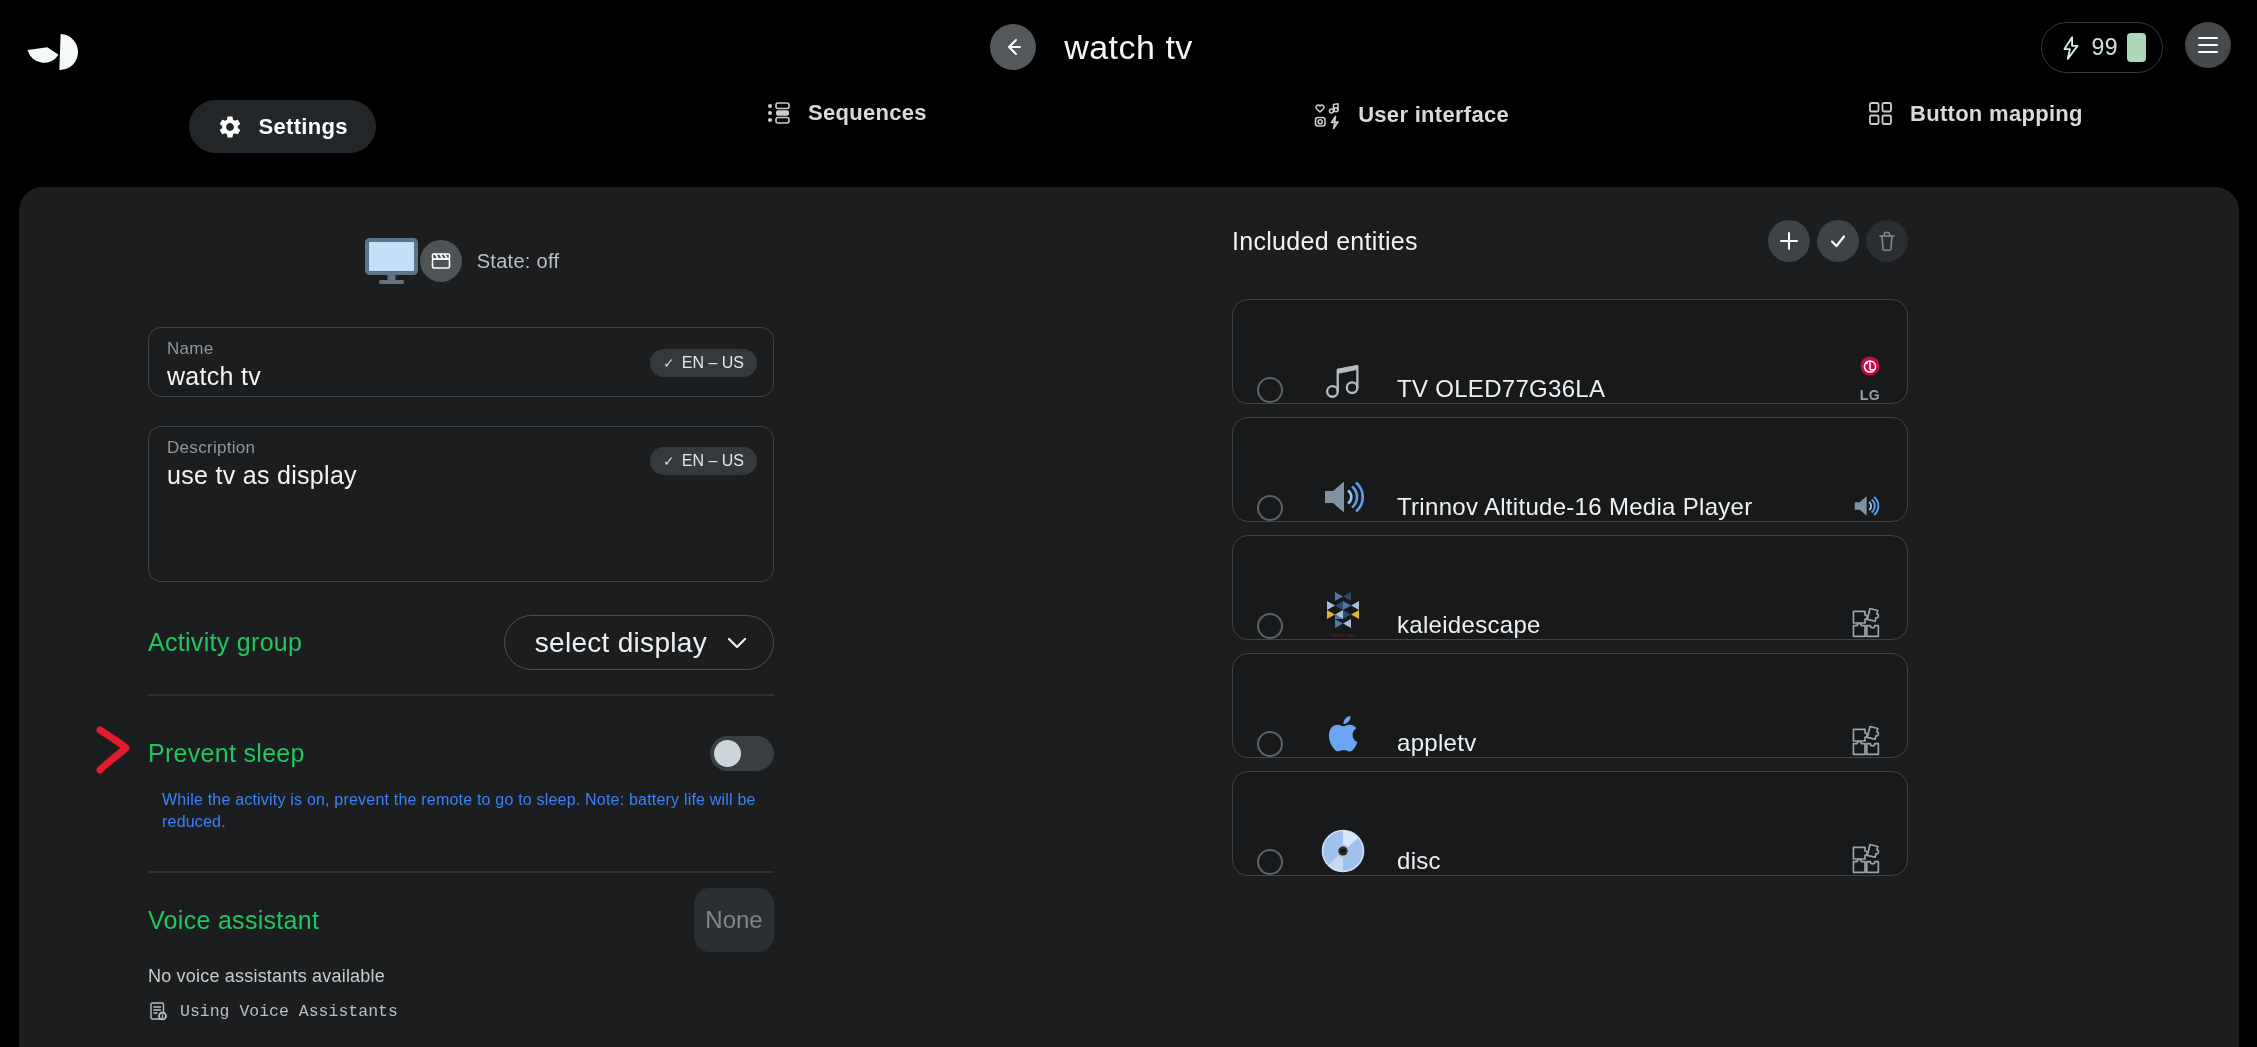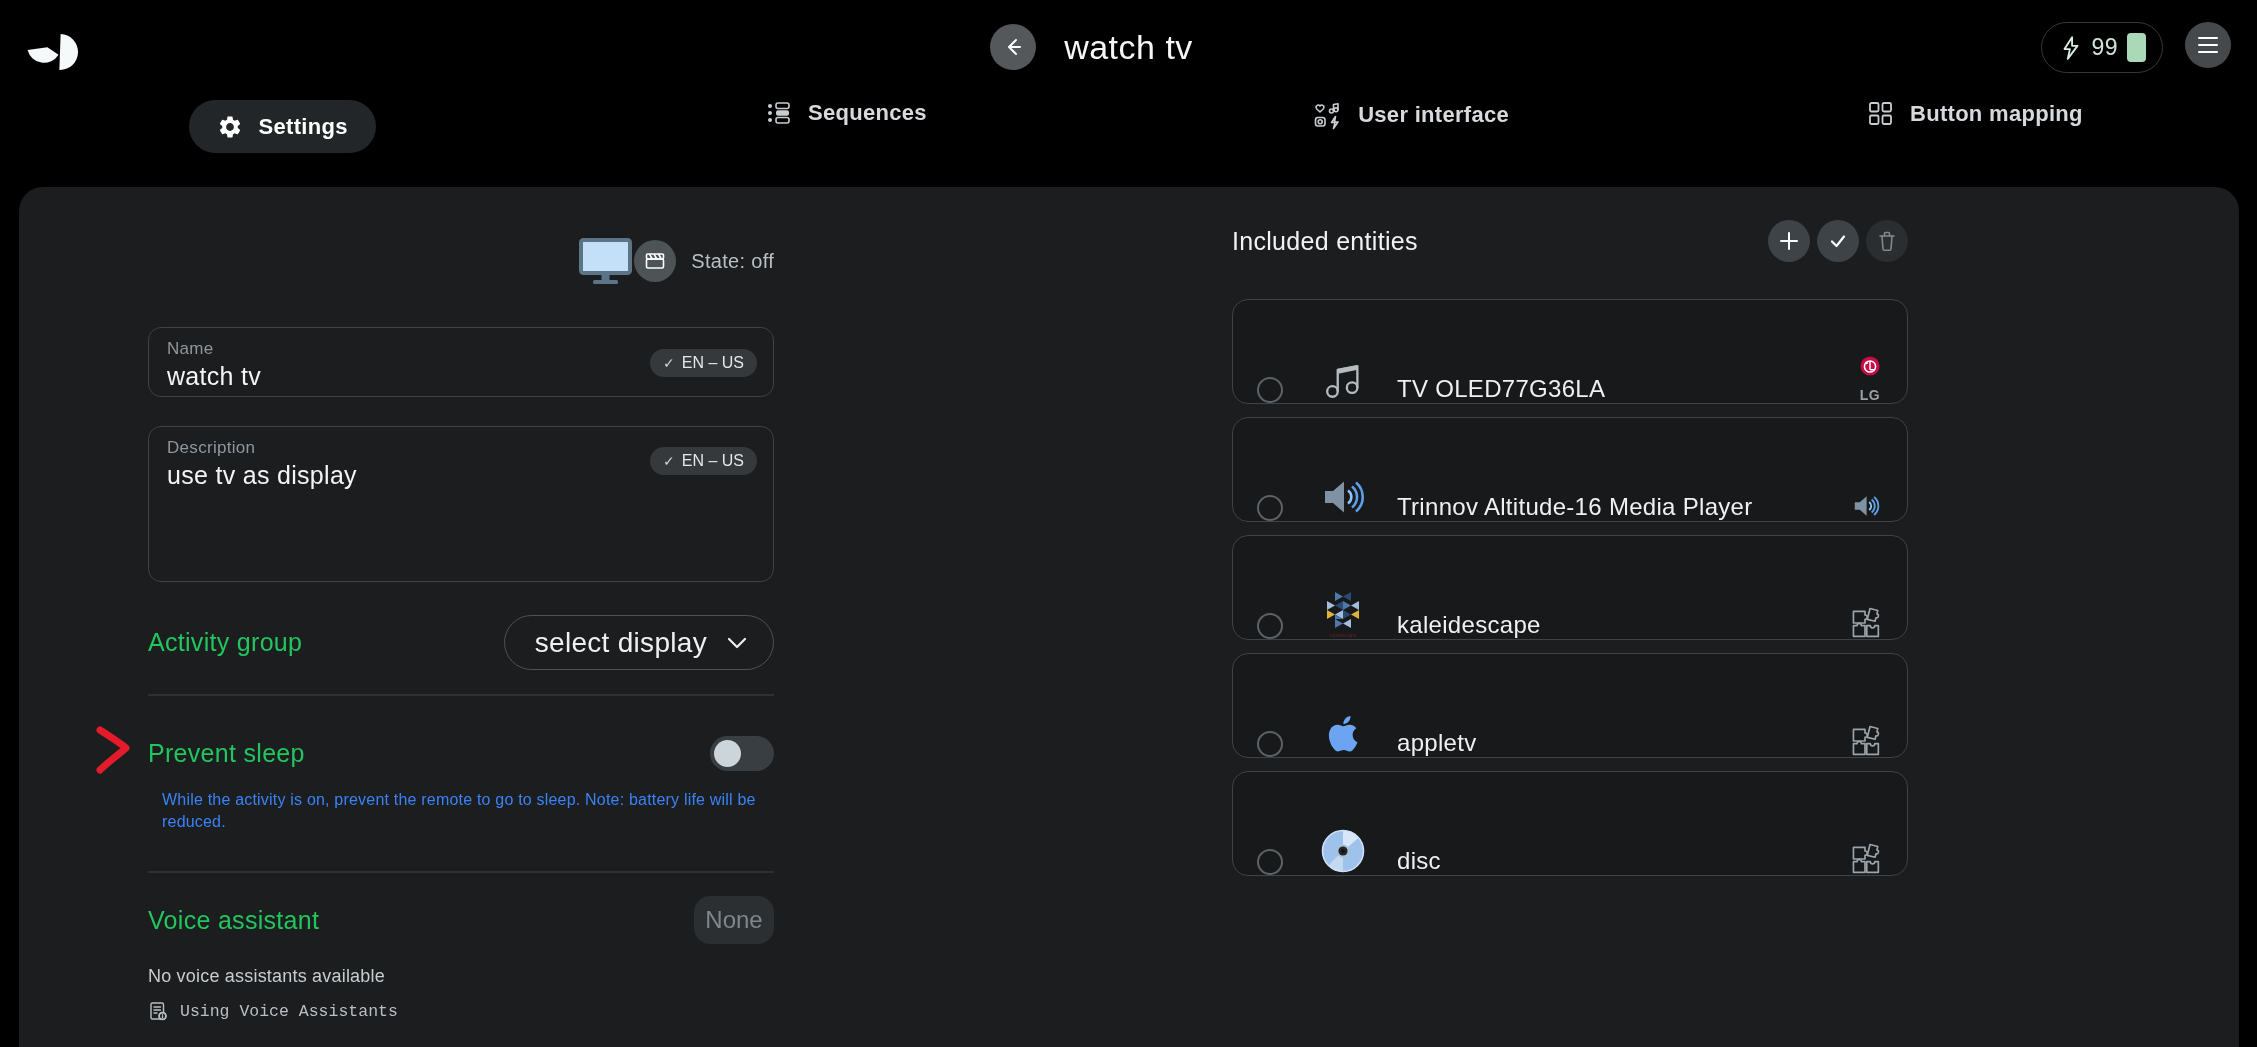--- a/index.html
+++ b/index.html
@@ -25,21 +25,21 @@
   .tab-inner { display:flex; align-items:center; gap:16px; color:#d6dadc; font-size:22px; letter-spacing:.3px; cursor:pointer; }
   .tab-inner.active { background:#232628; border-radius:28px; height:53px; padding:0 28px; color:#fff; }
   .tab-icon { display:flex; }
 
   
   .panel { position:absolute; left:19px; right:18px; top:187px; bottom:0; background:var(--panel_bg,#1b1d1f); border-radius:24px 24px 0 0; }
   .left-col  { position:absolute; left:129px; top:0; width:626px; height:100%; }
   .right-col { position:absolute; left:1213px; top:0; width:676px; }
 
   
-  .head-row { position:absolute; top:48px; left:0; width:100%; height:52px; display:flex; justify-content:flex-end; align-items:center; }
+  .head-row { position:absolute; top:48px; left:0; width:100%; height:52px; display:flex; justify-content:center; align-items:center; }
   .state-group { display:flex; align-items:center; gap:15px; }
   .state-circle { width:42px; height:42px; border-radius:50%; background:#4e5356; display:flex; align-items:center; justify-content:center; }
   .state-text { font-size:20px; color:#b9bfc4; letter-spacing:.3px; }
 
   .field { position:absolute; left:0; width:626px; border:1.5px solid var(--card_border,#3e4347); border-radius:13px; background:transparent; }
   .field-name { top:140px; height:70px; }
   .field-desc { top:239px; height:156px; }
   .field-label { position:absolute; left:18px; top:11px; font-size:17px; color:#8f979d; letter-spacing:.3px; }
   .field-value { position:absolute; left:18px; top:34px; font-size:25px; color:#f2f4f5; letter-spacing:.3px; }
   .lang-pill { position:absolute; right:16px; display:flex; align-items:center; gap:7px; height:28px; padding:0 13px; border-radius:15px; background:var(--pill_bg,#36393c); font-size:16px; color:#e2e6e8; }
@@ -55,21 +55,21 @@
   .divider-1 { top:507px; } .divider-2 { top:684px; }
 
   .sleep-row { position:absolute; top:546px; left:0; width:100%; display:flex; justify-content:space-between; align-items:center; height:40px; }
   .toggle { position:relative; width:64px; height:35px; border-radius:18px; background:var(--toggle_track,#383e42); cursor:pointer; }
   .toggle-knob { position:absolute; left:4px; top:4px; width:27px; height:27px; border-radius:50%; background:var(--toggle_knob,#ccd6da); }
   .annotation-arrow { position:absolute; left:-55px; top:537px; }
 
   .note-text { position:absolute; top:602px; left:14px; width:612px; font-size:16px; line-height:1.35; color:#3b82f6; letter-spacing:.2px; }
 
   .voice-row { position:absolute; top:707px; left:0; width:100%; height:52px; display:flex; justify-content:space-between; align-items:center; }
-  .none-pill { min-width:80px; height:48px; border-radius:16px; background:#2b2f32; color:#7f868c; font-size:24px; display:flex; align-items:center; justify-content:center; border:none; }
+  .none-pill { min-width:80px; height:64px; border-radius:16px; background:#2b2f32; color:#7f868c; font-size:24px; display:flex; align-items:center; justify-content:center; border:none; }
   .empty-msg { position:absolute; top:779px; left:0; font-size:18px; color:#c6cccf; letter-spacing:.2px; }
   .link-row { position:absolute; top:814px; left:0; display:flex; align-items:center; gap:11px; cursor:pointer; }
   .link-text { font-family:Liberation Mono, monospace; font-size:16.5px; color:#b9bfc4; }
 
   
   .included-header { position:absolute; top:31px; left:0; width:100%; height:46px; display:flex; align-items:center; }
   .included-title { font-size:25px; color:#f0f2f3; letter-spacing:.3px; }
   .header-actions { margin-left:auto; display:flex; gap:7px; }
   .icon-circle { width:42px; height:42px; border-radius:50%; border:none; display:flex; align-items:center; justify-content:center; cursor:pointer; }
   .icon-circle.normal { background:#3e4347; }

